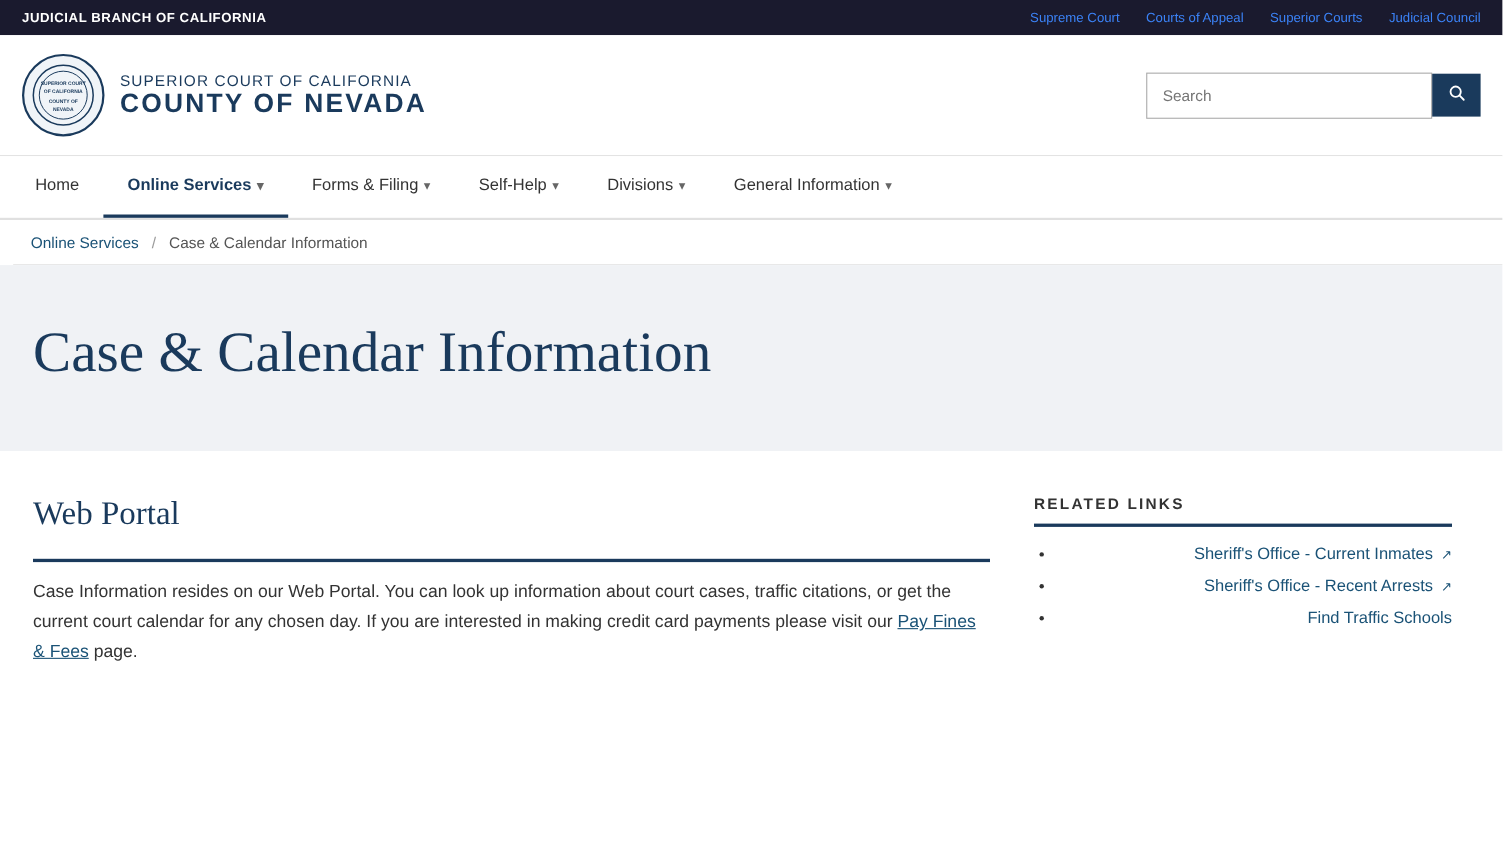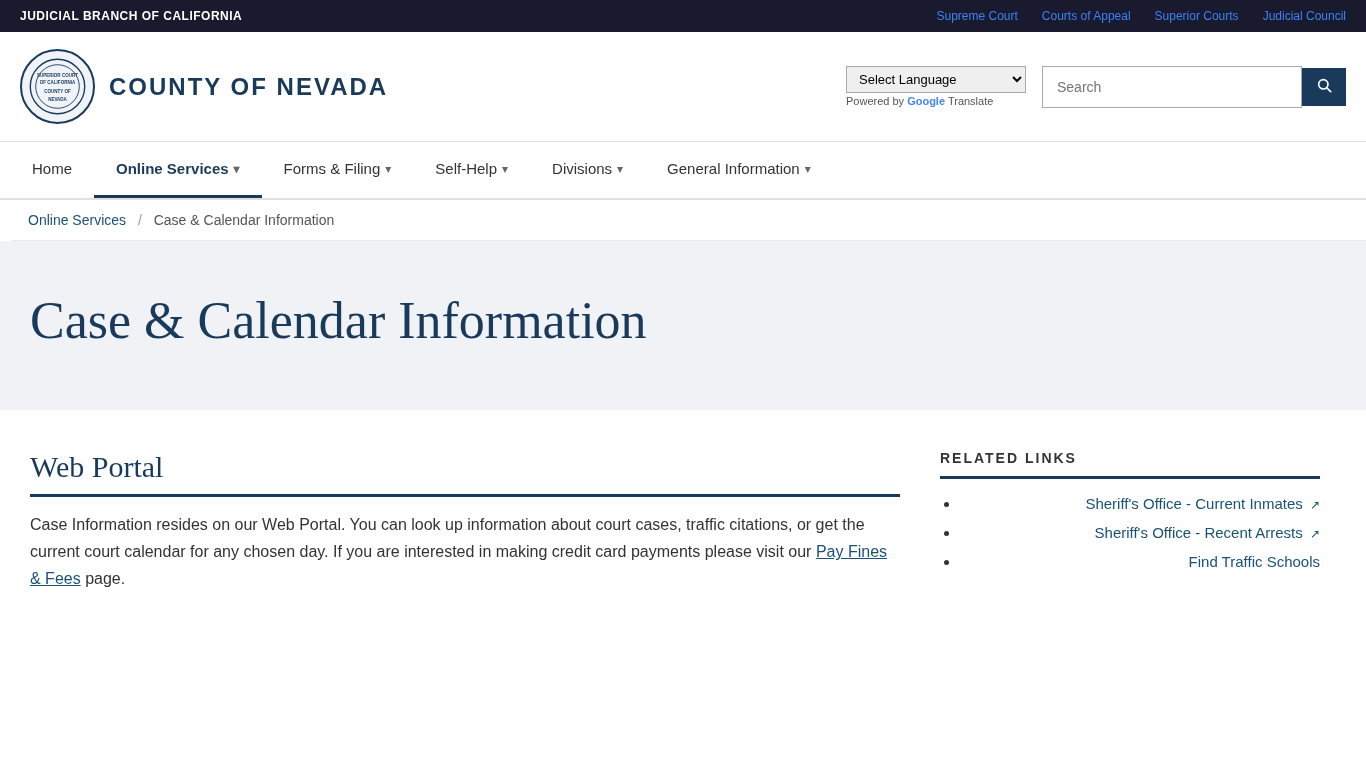--- a/index.html
+++ b/index.html
@@ -136,21 +136,21 @@
     }
     .content-main { flex: 1; max-width: 870px; }
     .content-sidebar { width: 380px; flex-shrink: 0; }
 
     .section-title {
       font-size: 30px;
       color: #1a3a5c;
       font-weight: 400;
       font-family: Georgia, serif;
       margin-bottom: 10px;
-      padding-bottom: 10px;
+      padding-bottom: 24px;
       border-bottom: 3px solid #1a3a5c;
     }
     .content-main p {
       font-size: 16px;
       line-height: 1.7;
       color: #333;
       margin-top: 14px;
     }
     .content-main a { color: #1a5276; text-decoration: underline; }
 
@@ -189,35 +189,26 @@
       <svg width="65" height="65" viewBox="0 0 65 65" xmlns="http://www.w3.org/2000/svg">
         <circle cx="32.5" cy="32.5" r="30" fill="none" stroke="#1a3a5c" stroke-width="1.5"></circle>
         <circle cx="32.5" cy="32.5" r="24" fill="none" stroke="#1a3a5c" stroke-width="1"></circle>
         <text x="32.5" y="22" text-anchor="middle" font-size="5" fill="#1a3a5c" font-family="Arial">SUPERIOR COURT</text>
         <text x="32.5" y="30" text-anchor="middle" font-size="5" fill="#1a3a5c" font-family="Arial">OF CALIFORNIA</text>
         <text x="32.5" y="40" text-anchor="middle" font-size="5" fill="#1a3a5c" font-family="Arial">COUNTY OF</text>
         <text x="32.5" y="48" text-anchor="middle" font-size="5" fill="#1a3a5c" font-family="Arial">NEVADA</text>
       </svg>
     </div>
     <div class="logo-text">
+      <span class="line1">SUPERIOR COURT OF CALIFORNIA</span>
       <span class="line2">COUNTY OF NEVADA</span>
     </div>
   </div>
   <div class="header-right">
     <div style="display:flex; gap:16px; align-items:flex-start;">
-      <div class="translate-area">
-        <select>
-          <option>Select Language</option>
-        </select>
-        <div class="powered-by">
-          <span>Powered by</span>
-          <span class="google">Google</span>
-          <span>Translate</span>
-        </div>
-      </div>
       <div class="search-bar">
         <input type="text" placeholder="Search" style="">
         <button>
           <svg width="16" height="16" viewBox="0 0 24 24" fill="none" xmlns="http://www.w3.org/2000/svg">
             <circle cx="11" cy="11" r="7" stroke="white" stroke-width="2.5"></circle>
             <line x1="16.5" y1="16.5" x2="22" y2="22" stroke="white" stroke-width="2.5" stroke-linecap="round"></line>
           </svg>
         </button>
       </div>
     </div>

